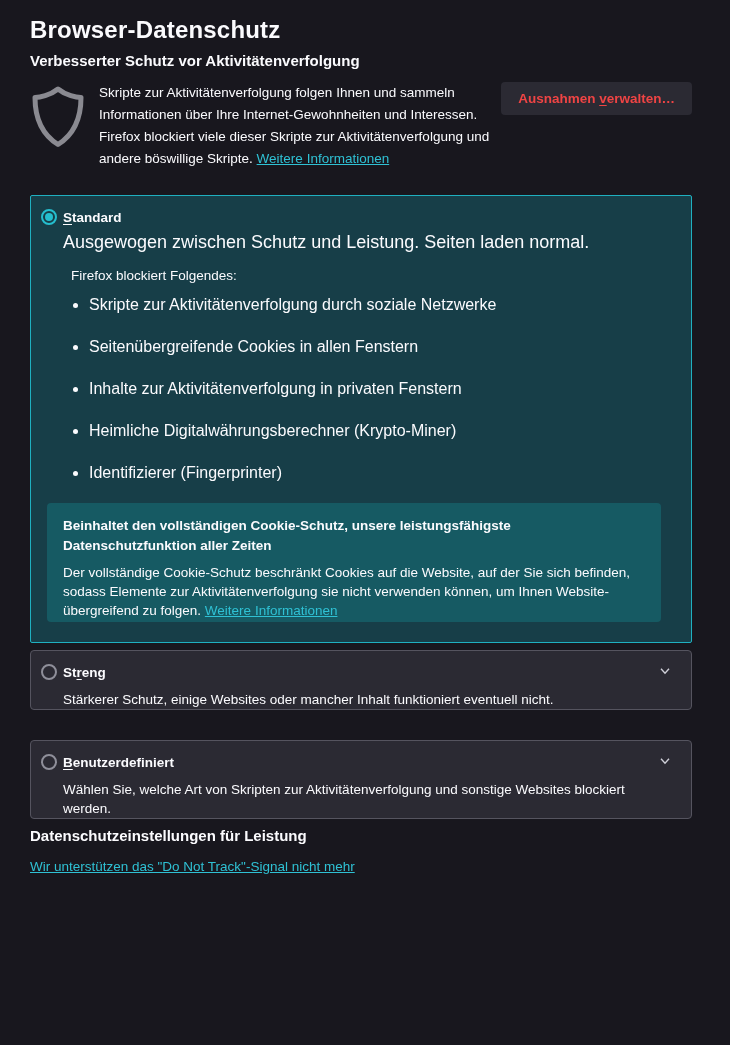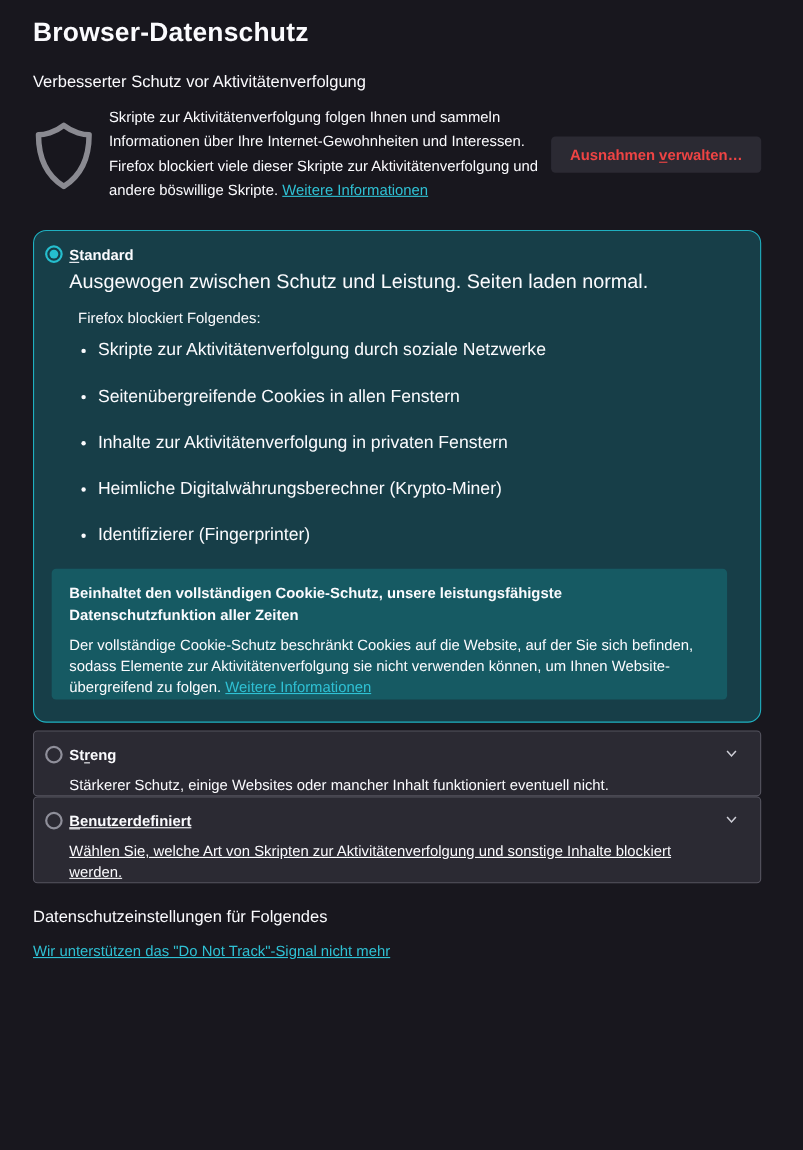--- a/index.html
+++ b/index.html
@@ -6,40 +6,40 @@
   html, body { width: 730px; height: 1045px; }
   body {
     background: #18171e;
     color: #fbfbfe;
     font-family: "Liberation Sans", sans-serif;
     overflow: hidden;
   }
   .page { width: 730px; height: 1045px; padding: 16px 38px 0 30px; }
 
   h1.page-title { font-size: 24px; font-weight: 600; letter-spacing: .2px; }
-  h2.section-heading { font-size: 15px; font-weight: 400; margin-top: 22px; }
+  h2.section-heading { font-size: 15px; font-weight: 700; margin-top: 8px; }
 
   
-  .etp-row { display: flex; align-items: center; margin-top: 13px; }
+  .etp-row { display: flex; align-items: flex-start; margin-top: 13px; }
   .shield { flex: 0 0 56px; margin-top: 3px; }
   .etp-text { margin-left: 13px; width: 392px; font-size: 13.5px; line-height: 22px; }
   a.link { color: #2fc1d4; text-decoration: underline; cursor: pointer; }
   .etp-text a.link { display: inline-block; }
   button.btn {
     margin-left: auto; background: #2b2a33; color: #ef4444;
     border: none; border-radius: 4px; padding: 9px 17px;
     font-family: "Liberation Sans", sans-serif; font-size: 13.5px; font-weight: 600;
     cursor: pointer; white-space: nowrap;
   }
   .ak { text-decoration: underline; text-underline-offset: 2px; }
 
   
   .panel-standard {
     margin-top: 25px;
-    border: 1px solid #1fb0c0; border-radius: 12px;
+    border: 1px solid #1fb0c0; border-radius: 2px;
     background: #173e48;
     padding: 13px 30px 20px 10px;
   }
   .option-head { display: flex; align-items: center; }
   .option-label { font-size: 13.5px; font-weight: 700; margin-left: 6px; }
   .radio { width: 16px; height: 16px; border-radius: 50%; position: relative; flex: 0 0 16px; }
   .radio.selected { border: 2px solid #25bece; }
   .radio.selected::after { content: ""; position: absolute; inset: 2px; border-radius: 50%; background: #25bece; }
   .radio.unselected { border: 2px solid #8f8f9a; }
   .option-desc { margin: 7px 0 0 22px; font-size: 18px; line-height: 20px; }
@@ -58,21 +58,21 @@
   .callout-body { line-height: 19px; }
 
   
   .option-box {
     position: relative;
     background: #2b2a33;
     border: 1px solid #55545f; border-radius: 4px;
     padding: 13px 40px 0 10px;
   }
   .box-strict { margin-top: 7px; }
-  .box-custom { margin-top: 0; text-decoration: underline; }
+  .box-custom { margin-top: 30px; }
   .box-desc { margin: 10px 0 0 22px; font-size: 13.5px; line-height: 19px; max-width: 600px; }
   .chevron { position: absolute; right: 20px; top: 14px; width: 12px; height: 12px; }
 
   
   .h2-websites { margin-top: 50px; }
   .checkbox-row { display: flex; align-items: center; margin-top: 16px; font-size: 13.5px; }
   .checkbox { width: 16px; height: 16px; flex: 0 0 16px; background: #25bece; border-radius: 3px; margin-right: 10px; display: flex; align-items: center; justify-content: center; }
   .checkbox-row a.link { margin-left: 12px; white-space: nowrap; }
   .dnt-row { margin-top: 15px; font-size: 13.5px; }
 </style>
@@ -127,26 +127,26 @@
     <svg class="chevron" viewBox="0 0 12 12" fill="none">
       <polyline points="2,3.8 6,8.2 10,3.8" stroke="#cfcfd8" stroke-width="1.4" fill="none"></polyline>
     </svg>
   </div>
 
   <div class="option-box box-custom">
     <div class="option-head">
       <span class="radio unselected"></span>
       <span class="option-label"><span></span><span class="ak">B</span><span>enutzerdefiniert</span></span>
     </div>
-    <div class="box-desc">Wählen Sie, welche Art von Skripten zur Aktivitätenverfolgung und sonstige Inhalte blockiert werden.</div>
+    <div class="box-desc">Wählen Sie, welche Art von Skripten zur Aktivitätenverfolgung und sonstige Websites blockiert werden.</div>
     <svg class="chevron" viewBox="0 0 12 12" fill="none">
       <polyline points="2,3.8 6,8.2 10,3.8" stroke="#cfcfd8" stroke-width="1.4" fill="none"></polyline>
     </svg>
   </div>
 
-  <h2 class="section-heading h2-websites">Datenschutzeinstellungen für Folgendes</h2>
+  <h2 class="section-heading h2-websites">Datenschutzeinstellungen für Leistung</h2>
 
 
   <div class="dnt-row">
     <a class="link">Wir unterstützen das "Do Not Track"-Signal nicht mehr</a>
   </div>
 
 </div>
 
 </body></html>

